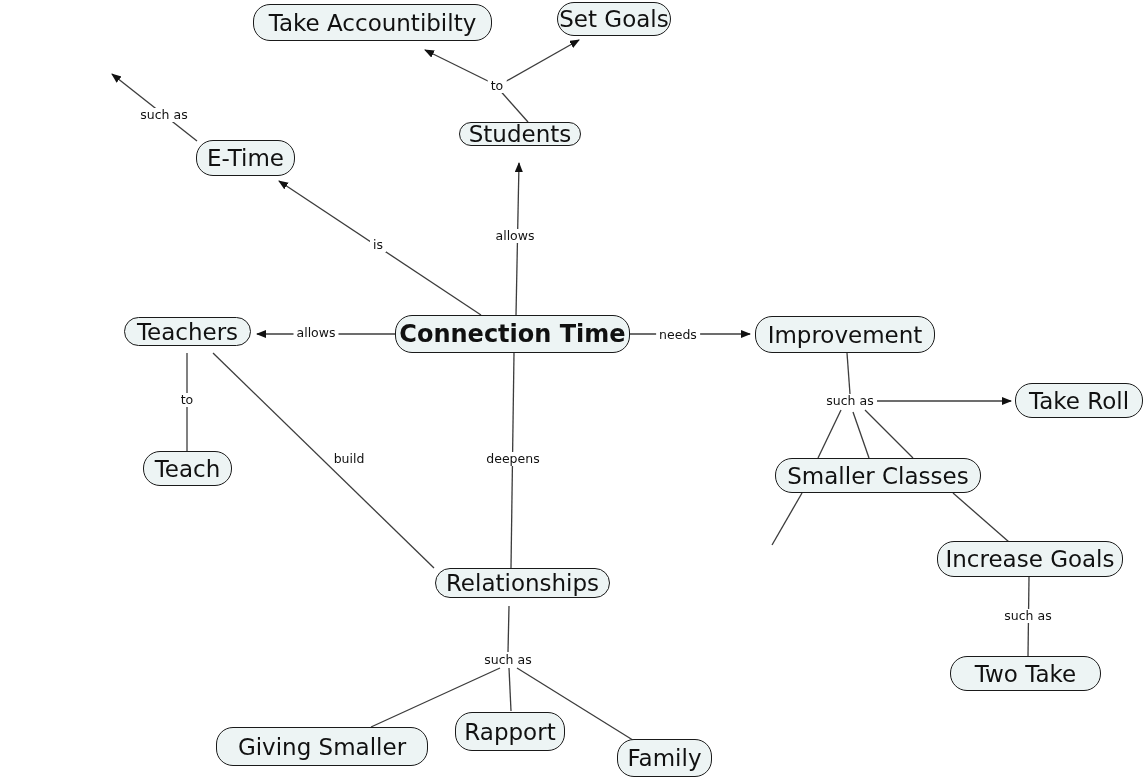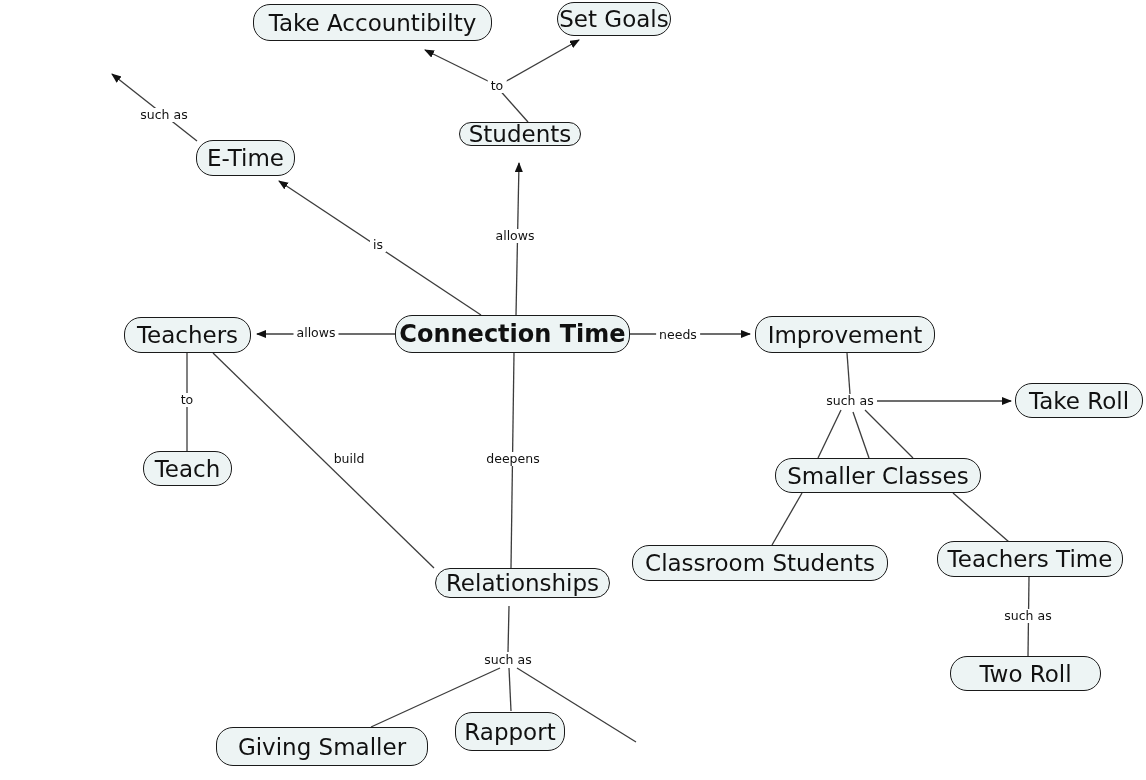--- a/index.html
+++ b/index.html
@@ -90,31 +90,31 @@
     <line x1="500" y1="668" x2="371" y2="727"></line>
     <line x1="509" y1="668" x2="511" y2="711"></line>
     <line x1="517" y1="668" x2="636" y2="742"></line>
   </svg>
 
   <div class="node" style="left:253px;top:4px;width:239px;height:37px">Take Accountibilty</div>
   <div class="node" style="left:557px;top:2px;width:114px;height:34px">Set Goals</div>
   <div class="node" style="left:196px;top:140px;width:99px;height:36px">E-Time</div>
   <div class="node" style="left:459px;top:122px;width:122px;height:24px">Students</div>
   <div class="node bold" style="left:395px;top:315px;width:235px;height:38px">Connection Time</div>
-  <div class="node" style="left:124px;top:317px;width:127px;height:36px">Teachers</div>
+  <div class="node" style="left:124px;top:317px;width:127px;height:29px">Teachers</div>
   <div class="node" style="left:755px;top:316px;width:180px;height:37px">Improvement</div>
   <div class="node" style="left:1015px;top:383px;width:128px;height:35px">Take Roll</div>
   <div class="node" style="left:143px;top:451px;width:89px;height:35px">Teach</div>
   <div class="node" style="left:775px;top:458px;width:206px;height:35px">Smaller Classes</div>
-  <div class="node" style="left:632px;top:545px;width:256px;height:36px">Classroom Students</div>
-  <div class="node" style="left:937px;top:541px;width:186px;height:36px">Teachers Time</div>
-  <div class="node" style="left:950px;top:656px;width:151px;height:35px">Two Roll</div>
+  <div class="node" style="left:937px;top:541px;width:186px;height:36px">Increase Goals</div>
+  <div class="node" style="left:950px;top:656px;width:151px;height:35px">Two Take</div>
   <div class="node" style="left:435px;top:568px;width:175px;height:30px">Relationships</div>
   <div class="node" style="left:216px;top:727px;width:212px;height:39px">Giving Smaller</div>
   <div class="node" style="left:455px;top:712px;width:110px;height:39px">Rapport</div>
+  <div class="node" style="left:617px;top:739px;width:95px;height:38px">Family</div>
 
   <div class="elabel" style="left:164px;top:115px">such as</div>
   <div class="elabel" style="left:497px;top:86px">to</div>
   <div class="elabel" style="left:378px;top:245px">is</div>
   <div class="elabel" style="left:515px;top:236px">allows</div>
   <div class="elabel" style="left:316px;top:333px">allows</div>
   <div class="elabel" style="left:678px;top:335px">needs</div>
   <div class="elabel" style="left:187px;top:400px">to</div>
   <div class="elabel" style="left:349px;top:459px">build</div>
   <div class="elabel" style="left:513px;top:459px">deepens</div>

